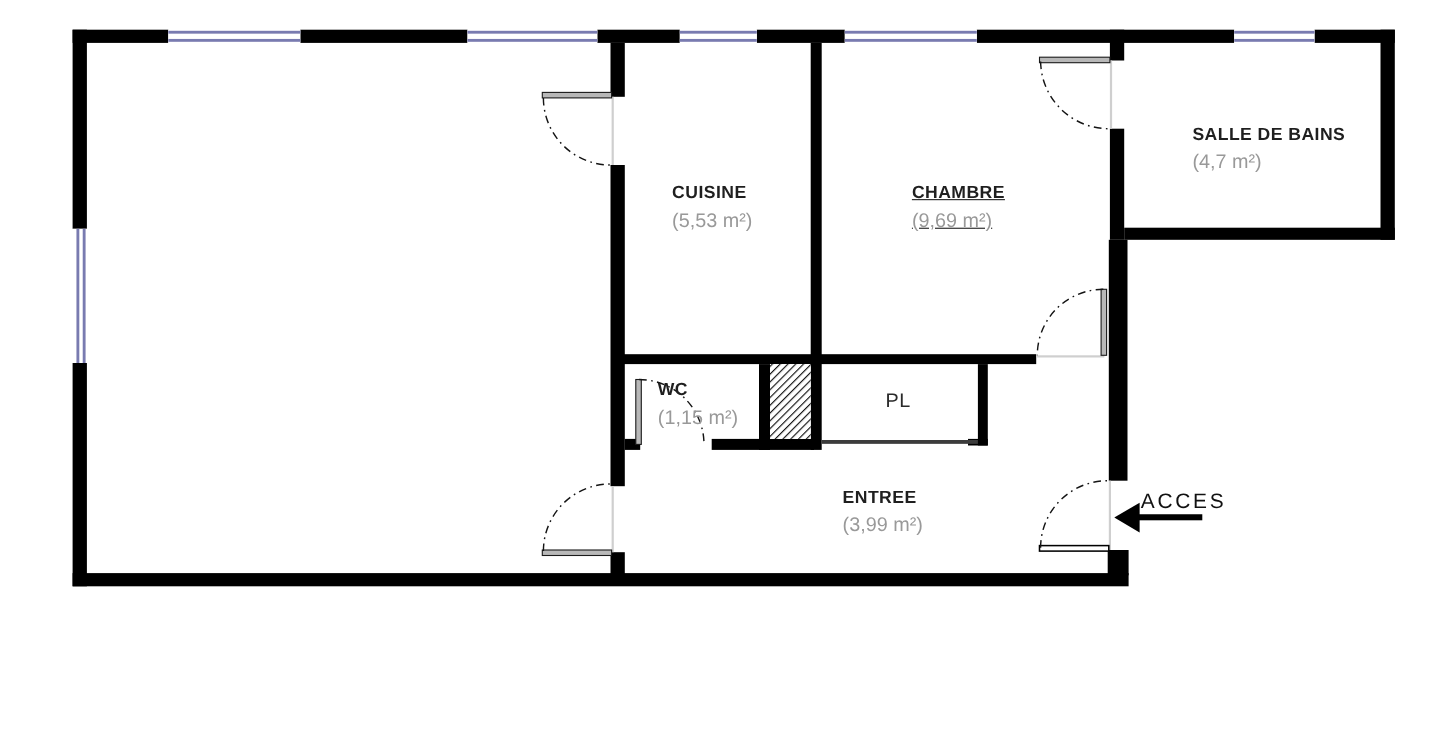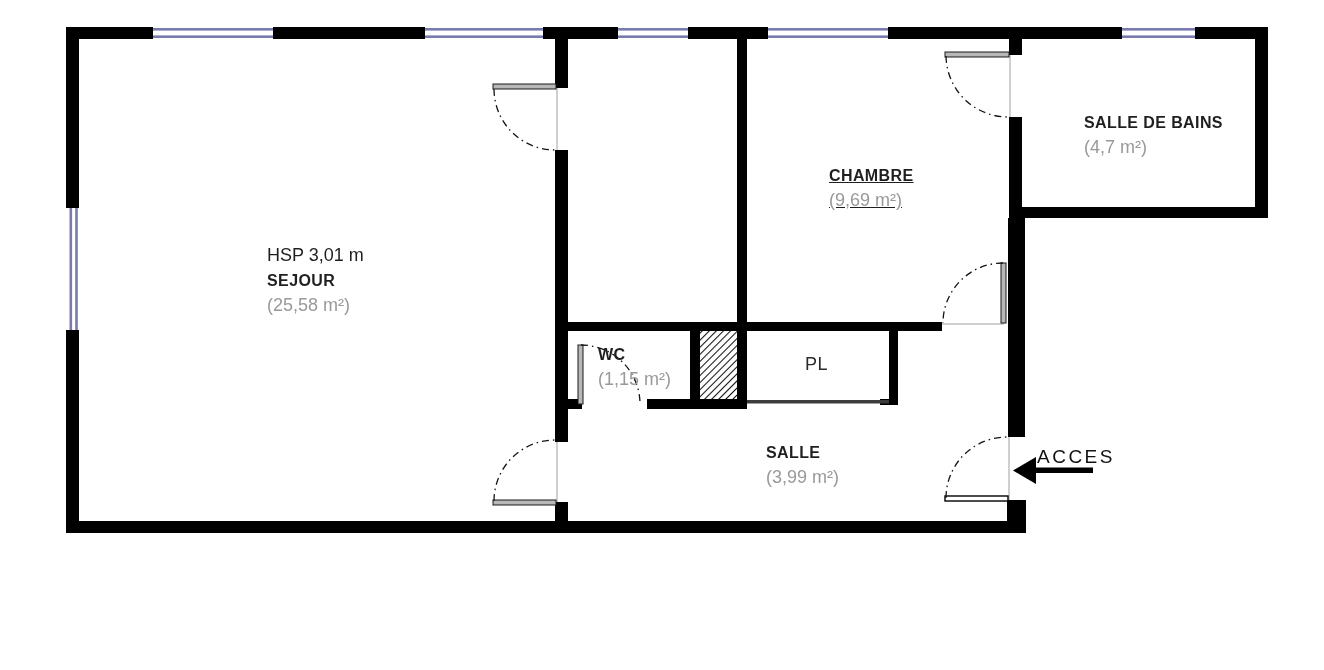--- a/index.html
+++ b/index.html
@@ -167,26 +167,25 @@
       <rect x="945" y="496" width="63" height="5" fill="#ffffff" stroke="#000000" stroke-width="1.4"></rect>
       <path d="M 946 498 A 61 61 0 0 1 1008 437" fill="none" stroke="#141414" stroke-width="1.3" stroke-dasharray="7 4 1.5 4"></path>
     </g>
 
     <g fill="#000000">
       <rect x="1034" y="467.5" width="59" height="5.5"></rect>
       <path d="M 1013 470.5 L 1036 457 L 1036 484 Z"></path>
     </g>
   </svg>
 
-  <div class="label" style="left:267px;top:243px;">
-    <span class="room-note">HSP 3,01 m</span>
-    <span class="room-title">SEJOUR</span>
-    <span class="room-area">(25,58 m²)</span>
-  </div>
-
+
+  <div class="label" style="left:611px;top:163px;">
+    <span class="room-title">CUISINE</span>
+    <span class="room-area">(5,53 m²)</span>
+  </div>
 
   <div class="label" style="left:829px;top:163px;text-decoration:underline;">
     <span class="room-title">CHAMBRE</span>
     <span class="room-area">(9,69 m²)</span>
   </div>
 
   <div class="label" style="left:1084px;top:110px;">
     <span class="room-title">SALLE DE BAINS</span>
     <span class="room-area">(4,7 m²)</span>
   </div>
@@ -194,19 +193,19 @@
   <div class="label" style="left:598px;top:342px;">
     <span class="room-title">WC</span>
     <span class="room-area">(1,15 m²)</span>
   </div>
 
   <div class="label" style="left:805px;top:352px;">
     <span class="pl-title">PL</span>
   </div>
 
   <div class="label" style="left:766px;top:440px;">
-    <span class="room-title">SALLE</span>
+    <span class="room-title">ENTREE</span>
     <span class="room-area">(3,99 m²)</span>
   </div>
 
   <div class="label acces" style="left:1037px;top:444px;">ACCES</div>
 
 </div>
 
 </body></html>

